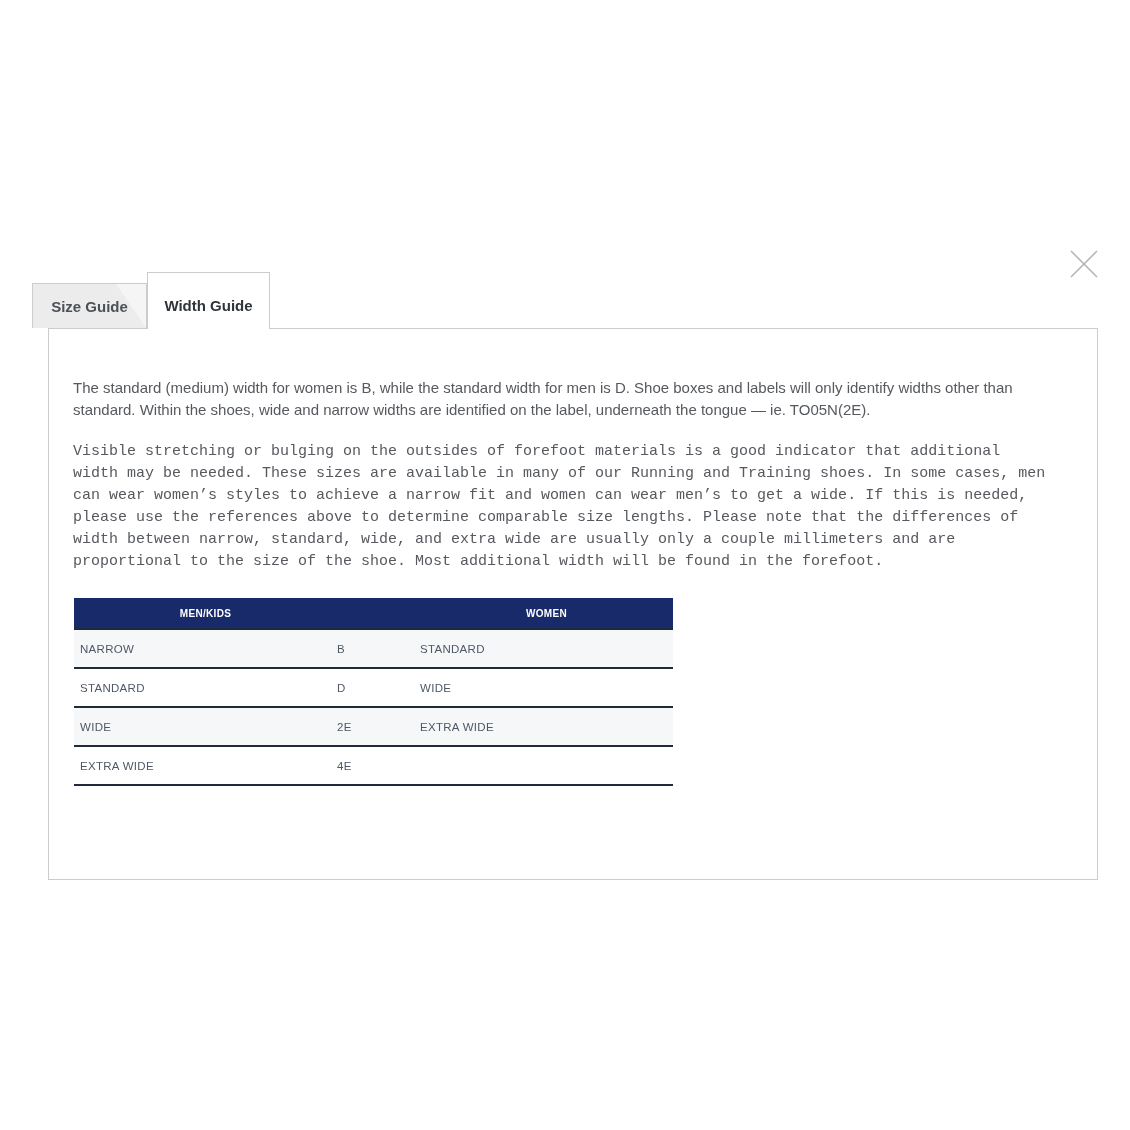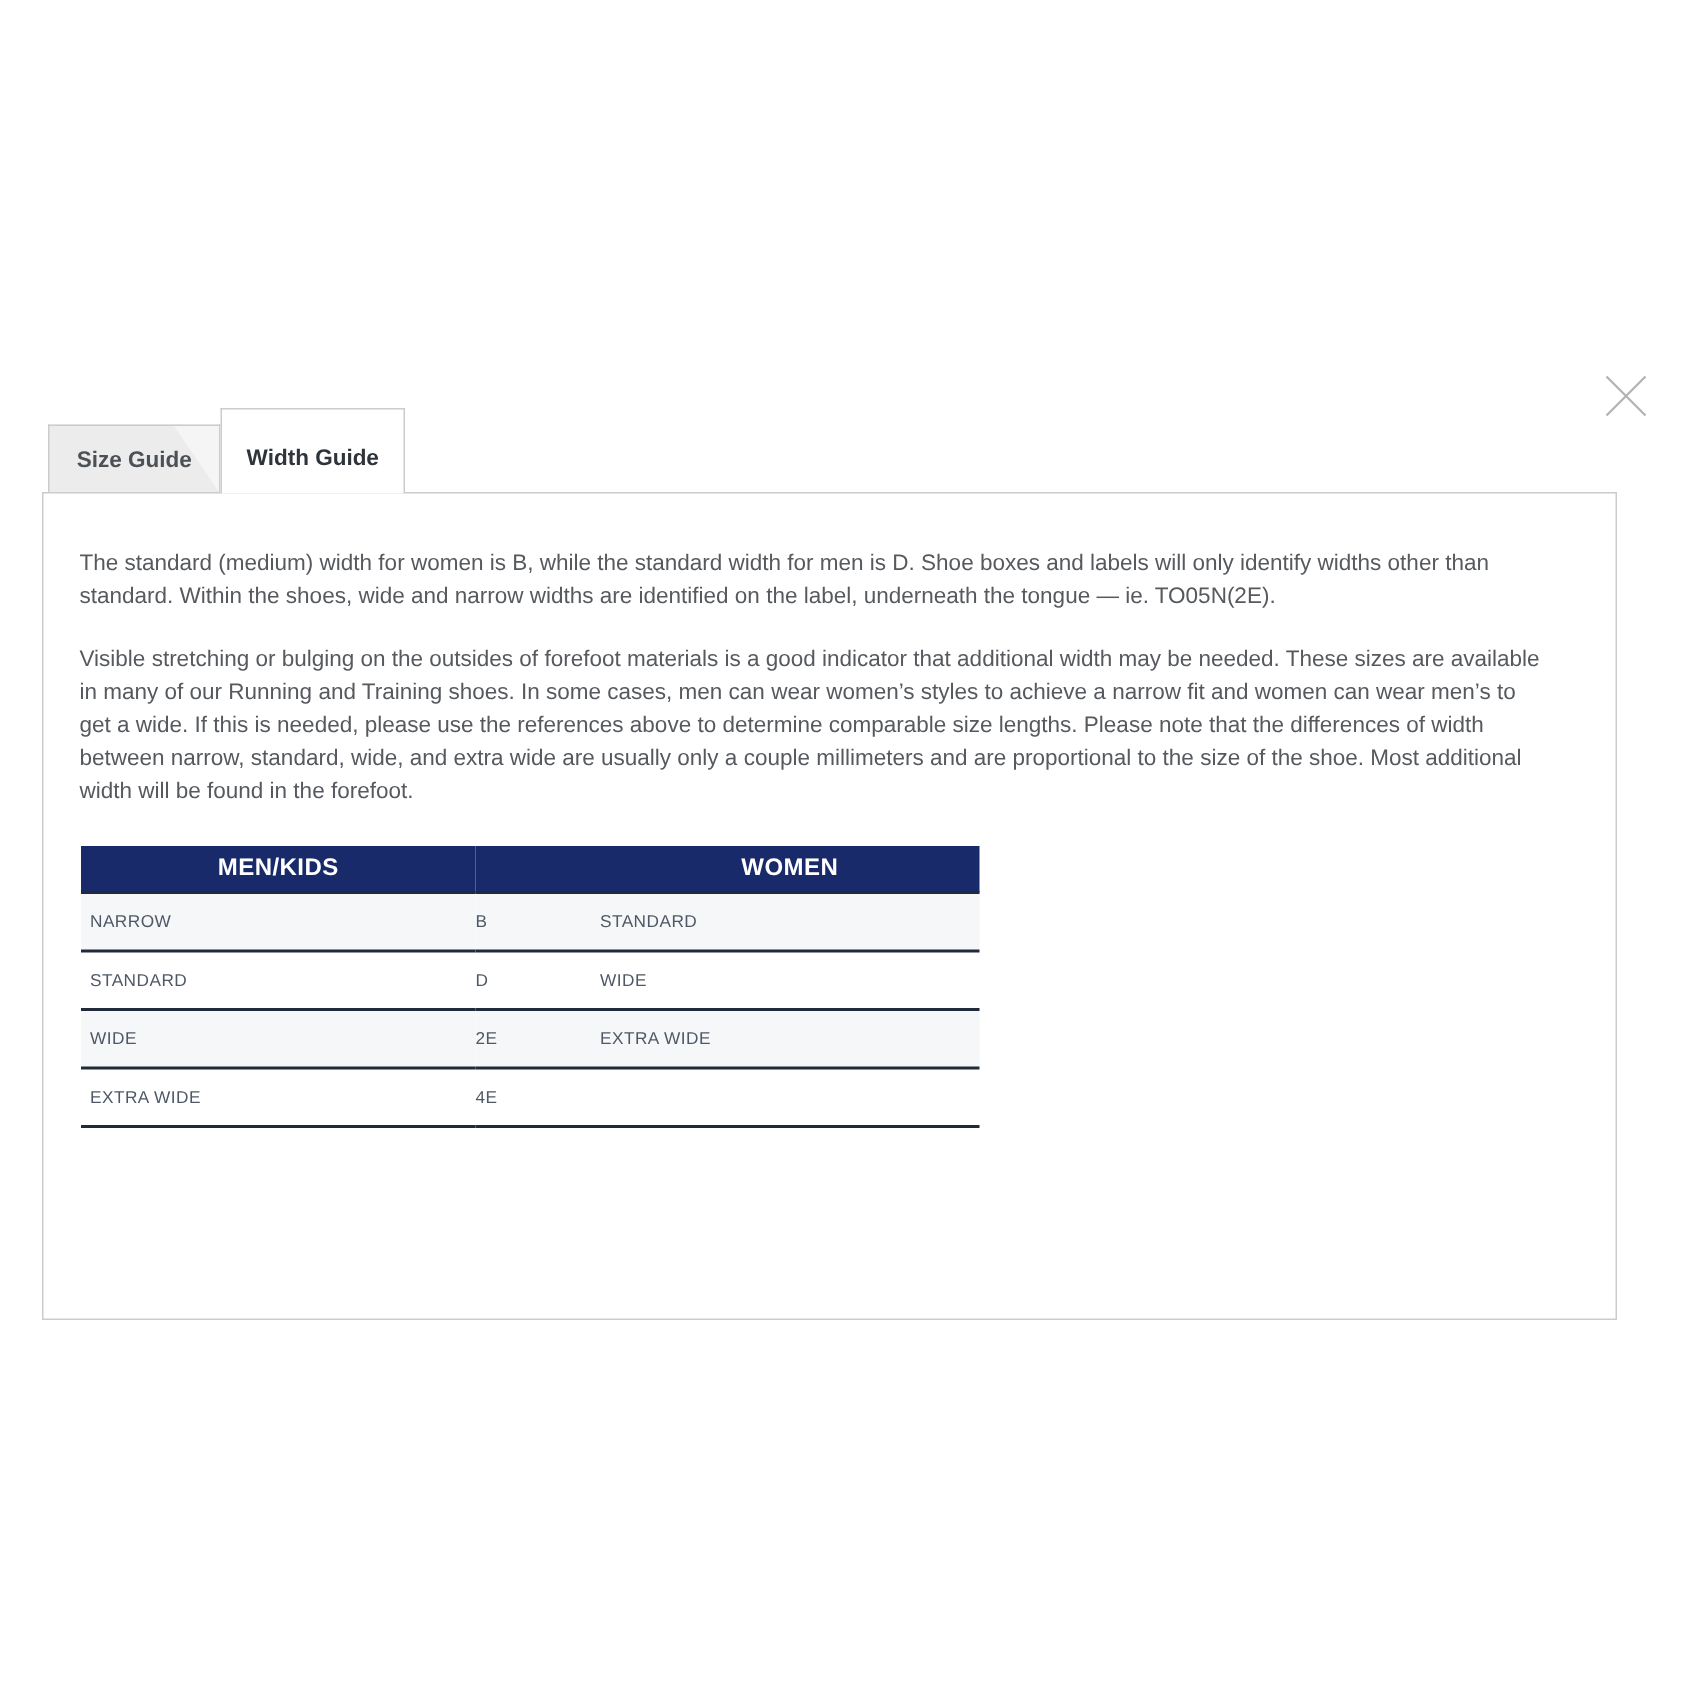--- a/index.html
+++ b/index.html
@@ -47,50 +47,50 @@
     background: #ffffff;
     border: 1px solid var(--border, #cccccc);
     border-bottom: none;
     padding-top: 8px;
     color: #2f343a;
     z-index: 3;
   }
 
   
   .panel {
-    position: absolute; left: 28px; top: 328px;
+    position: absolute; left: 48px; top: 328px;
     width: 1050px; height: 552px;
     background: #ffffff;
     border: 1px solid var(--border, #cccccc);
     z-index: 2;
-    padding: 36px 44px 0 24px;
+    padding: 48px 44px 0 24px;
   }
   .panel p {
     font-size: 15px; line-height: 22px;
     color: var(--body-text, #56595e);
     max-width: 985px;
   }
   .intro { margin-bottom: 20px; }
   .heading { font-weight: 700; }
-  .body-text { margin-bottom: 25px; }
+  .body-text { margin-bottom: 25px; font-family: Liberation Mono, monospace; }
 
   
   table.width-table {
     border-collapse: collapse;
     width: 599px;
     margin-left: 1px;
     table-layout: fixed;
   }
   .width-table col.c1 { width: 263px; }
   .width-table col.c2 { width: 83px; }
   .width-table col.c3 { width: 253px; }
   .width-table thead th {
     background: var(--navy, #182a69);
     color: #ffffff;
-    font-size: 16px; font-weight: 700;
+    font-size: 10px; font-weight: 700;
     letter-spacing: 0.3px;
     height: 31px;
     text-align: center;
     border-bottom: 2px solid var(--separator, #202a3a);
   }
   .width-table tbody td {
     height: 39px;
     font-size: 11.5px;
     letter-spacing: 0.3px;
     color: var(--cell-text, #4e5866);

